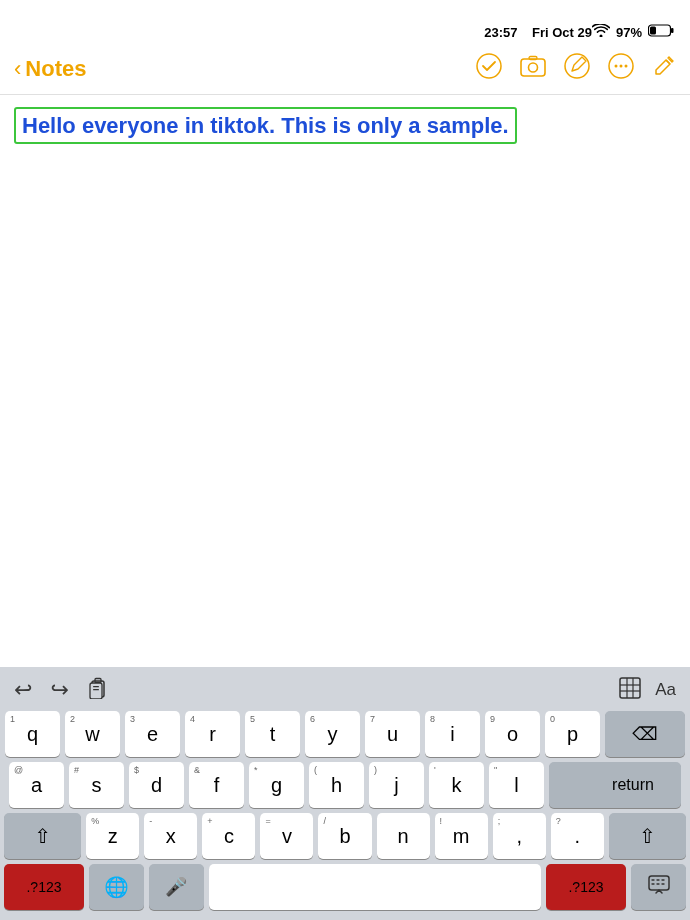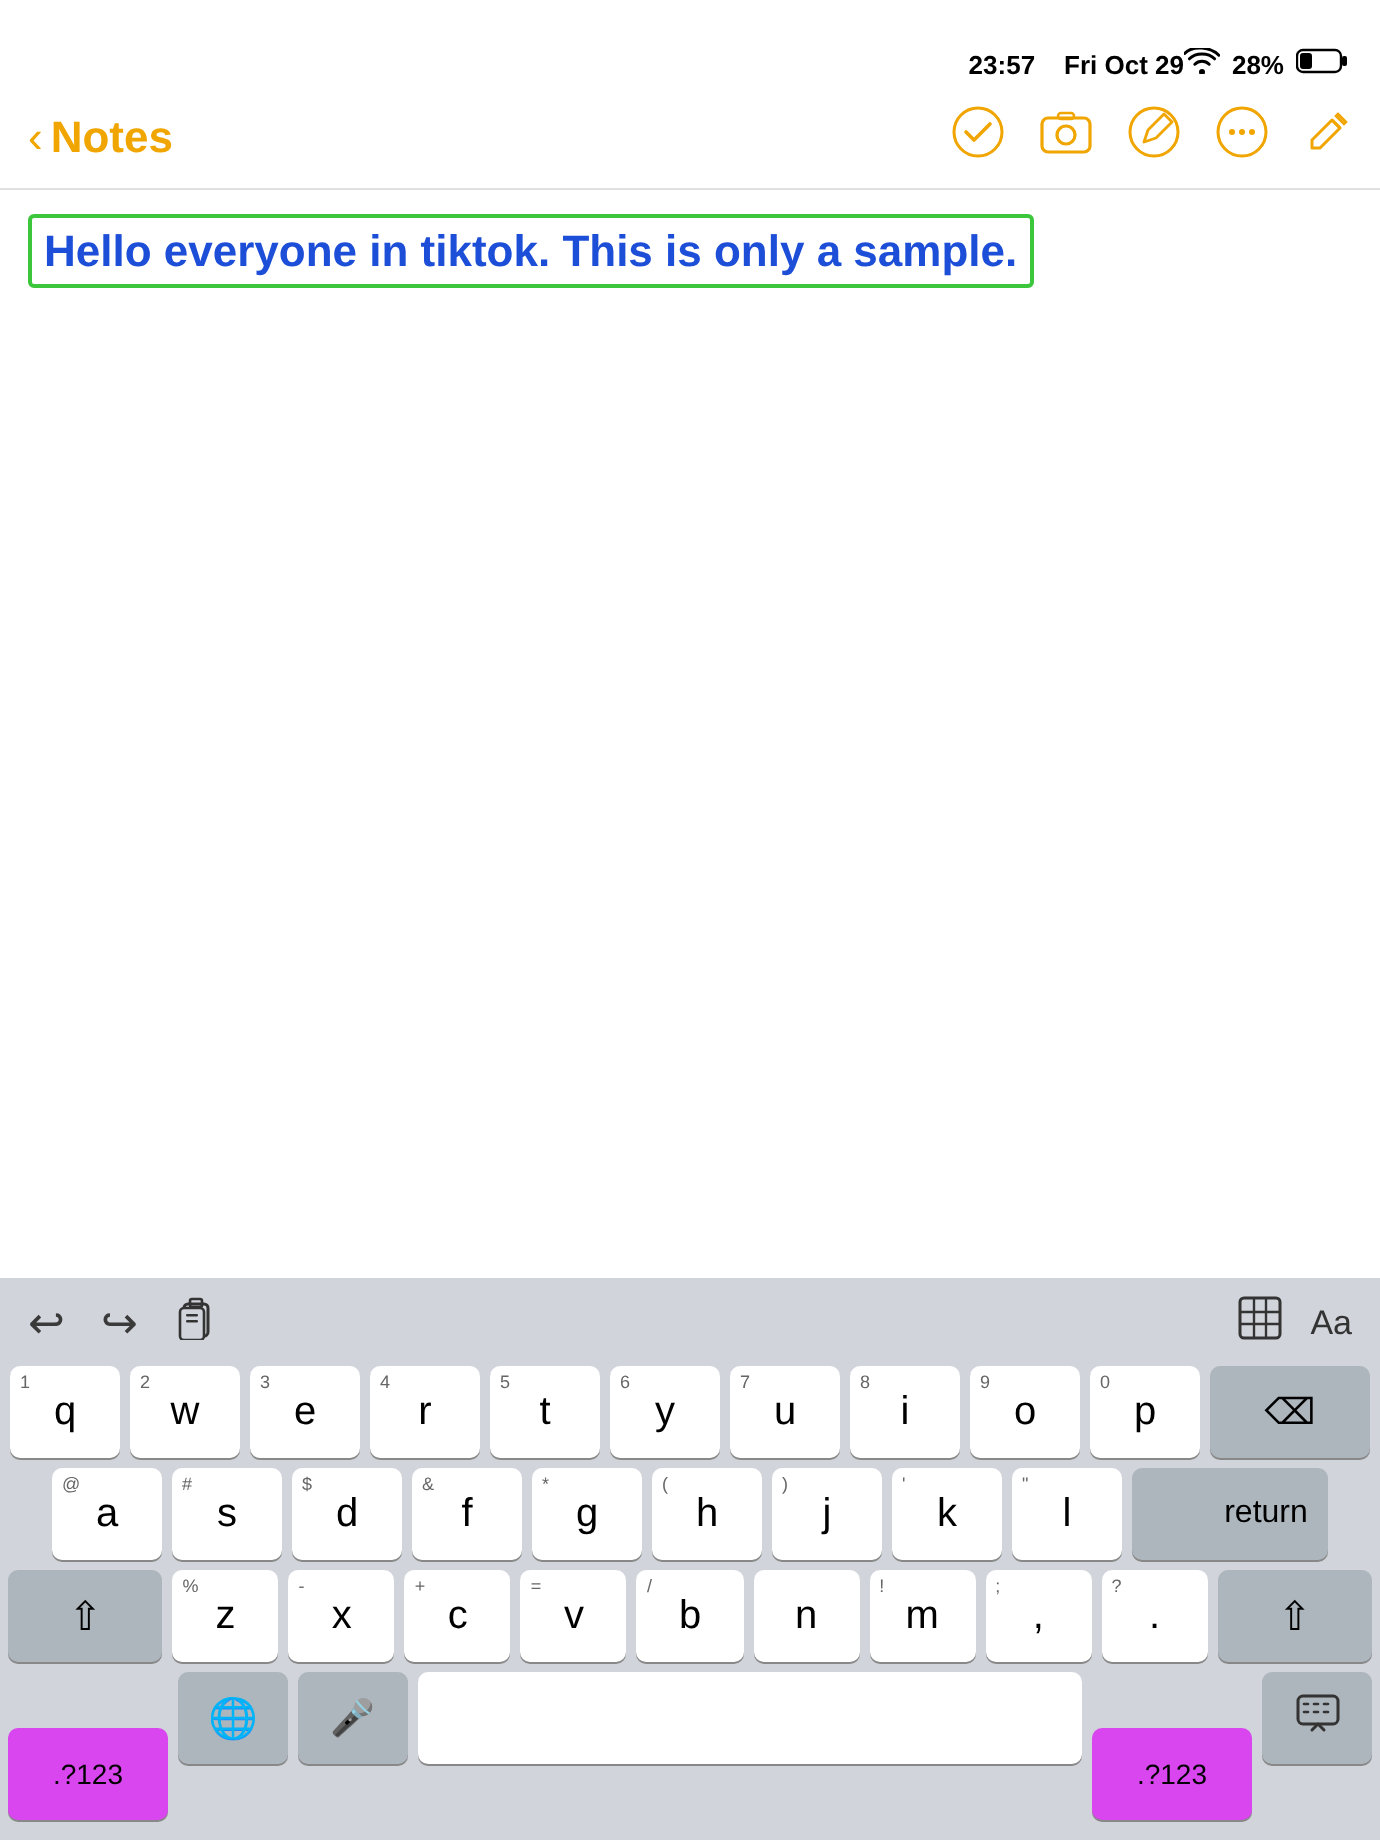--- a/index.html
+++ b/index.html
@@ -154,37 +154,36 @@
       position: absolute;
       top: 3px;
       left: 5px;
       font-weight: 400;
     }
     .key-delete {
       width: 80px;
       background: #adb5bd;
     }
     .key-return {
-      width: 98px;
+      width: 132px;
       background: #adb5bd;
       padding-left: 36px;
     }
     .key-shift {
       width: 80px;
       background: #adb5bd;
     }
     .key-shift-right {
       width: 80px;
       background: #adb5bd;
     }
     .key-numbers {
       width: 80px;
-      background: #d946ef;
+      background: #b91c1c;
       font-size: 15px;
-      margin-top: 28px;
     }
     .key-globe {
       width: 55px;
       background: #adb5bd;
     }
     .key-mic {
       width: 55px;
       background: #adb5bd;
     }
     .key-space {
@@ -221,21 +220,21 @@
 
     <span>
       <svg width="18" height="13" viewBox="0 0 18 13" fill="none">
         <path d="M9 10.5a1.5 1.5 0 1 1 0 3 1.5 1.5 0 0 1 0-3z" fill="#000"></path>
         <path d="M5.4 8.1C6.3 7.2 7.6 6.6 9 6.6s2.7.6 3.6 1.5" stroke="#000" stroke-width="1.5" stroke-linecap="round" fill="none"></path>
         <path d="M2.7 5.4C4.2 3.9 6 3 9 3s4.8.9 6.3 2.4" stroke="#000" stroke-width="1.5" stroke-linecap="round" fill="none"></path>
         <path d="M0.3 2.7C2.4 0.6 5.5 -0.3 9 0s6.3 1.5 8.4 3.6" stroke="#000" stroke-width="1.5" stroke-linecap="round" fill="none"></path>
       </svg>
     </span>
     <span style="font-size:13px; font-weight:600;">
-      <span>28%</span>
+      <span>97%</span>
     </span>
 
     <span>
       <svg width="26" height="13" viewBox="0 0 26 13">
         <rect x="0.5" y="1" width="22" height="11" rx="3" stroke="#000" stroke-width="1.2" fill="none"></rect>
         <rect x="2" y="2.5" width="6" height="8" rx="1.5" fill="#000"></rect>
         <rect x="23" y="4" width="2.5" height="5" rx="1" fill="#000"></rect>
       </svg>
     </span>
   </div>

